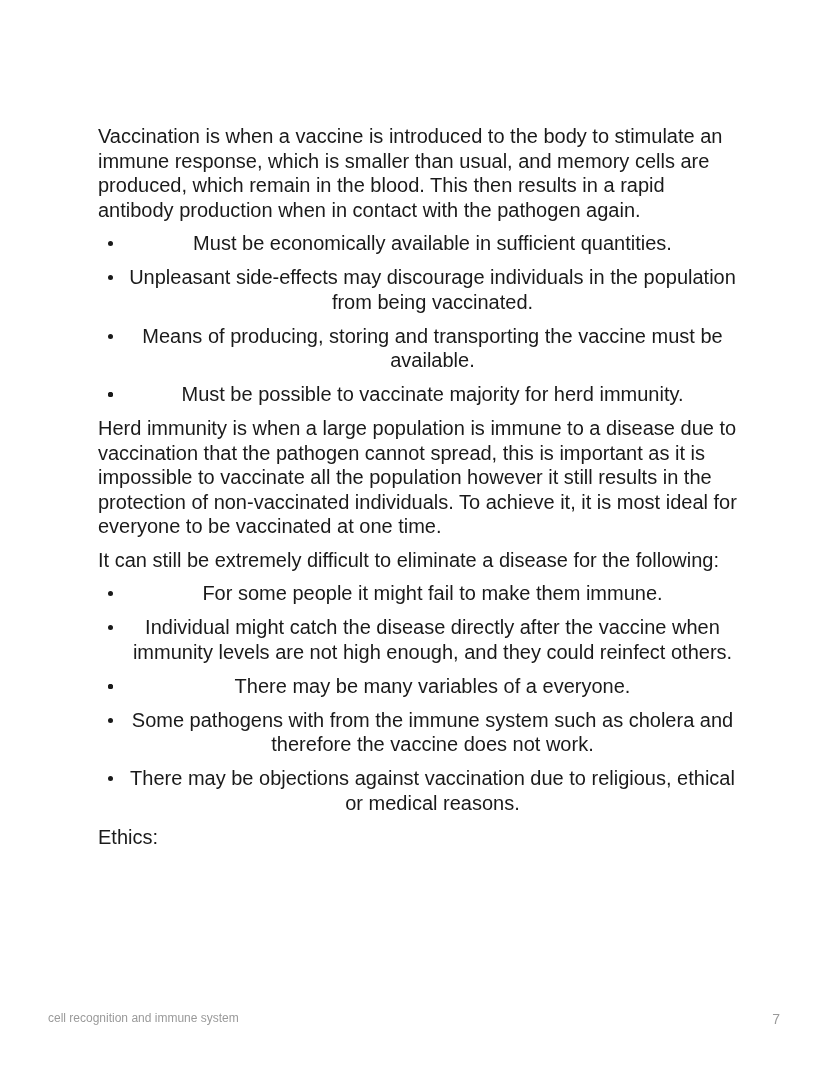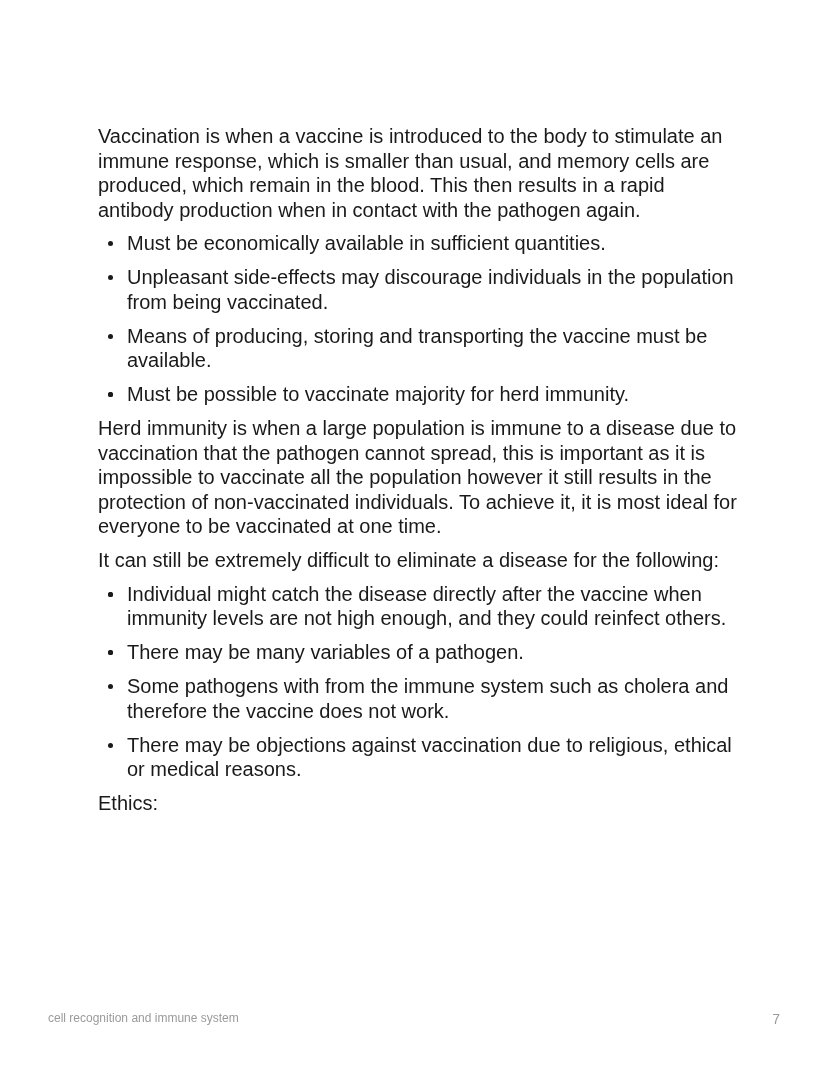--- a/index.html
+++ b/index.html
@@ -29,20 +29,21 @@
     }
     .bullet-list {
       list-style: none;
       margin: 0 0 9px 0;
       padding: 0;
     }
     .bullet-item {
       position: relative;
       padding-left: 29px;
       margin: 0 0 9.5px 0;
+      text-align: center;
     }
     .bullet-item .bullet-dot {
       position: absolute;
       left: 10px;
       top: 10px;
       width: 5px;
       height: 5px;
       border-radius: 50%;
       background: #1a1a1a;
     }
@@ -72,24 +73,24 @@
     <li class="bullet-item"><span class="bullet-dot"></span><span>Unpleasant side-effects may discourage individuals in the population from being vaccinated.</span></li>
     <li class="bullet-item"><span class="bullet-dot"></span><span>Means of producing, storing and transporting the vaccine must be available.</span></li>
     <li class="bullet-item"><span class="bullet-dot"></span></li>
     <li class="bullet-item"><span class="bullet-dot"></span><span>Must be possible to vaccinate majority for herd immunity.</span></li>
   </ul>
 
   <p class="para">Herd immunity is when a large population is immune to a disease due to vaccination that the pathogen cannot spread, this is important as it is impossible to vaccinate all the population however it still results in the protection of non-vaccinated individuals. To achieve it, it is most ideal for everyone to be vaccinated at one time.</p>
   <p class="para">It can still be extremely difficult to eliminate a disease for the following:</p>
 
   <ul class="bullet-list">
-    <li class="bullet-item"><span class="bullet-dot"></span></li>
+    <li class="bullet-item"><span class="bullet-dot"></span><span>For some people it might fail to make them immune.</span></li>
     <li class="bullet-item"><span class="bullet-dot"></span><span>Individual might catch the disease directly after the vaccine when immunity levels are not high enough, and they could reinfect others.</span></li>
     <li class="bullet-item"><span class="bullet-dot"></span></li>
-    <li class="bullet-item"><span class="bullet-dot"></span><span>There may be many variables of a pathogen.</span></li>
+    <li class="bullet-item"><span class="bullet-dot"></span><span>There may be many variables of a everyone.</span></li>
     <li class="bullet-item"><span class="bullet-dot"></span><span>Some pathogens with from the immune system such as cholera and therefore the vaccine does not work.</span></li>
     <li class="bullet-item"><span class="bullet-dot"></span><span>There may be objections against vaccination due to religious, ethical or medical reasons.</span></li>
   </ul>
 
   <p class="para">Ethics:</p>
 </div>
 
 <div class="footer-title">cell recognition and immune system</div>
 <div class="footer-page">7</div>
 

